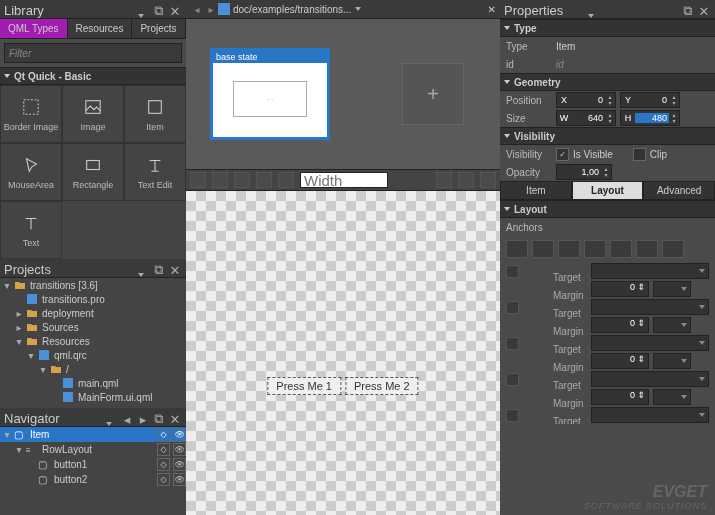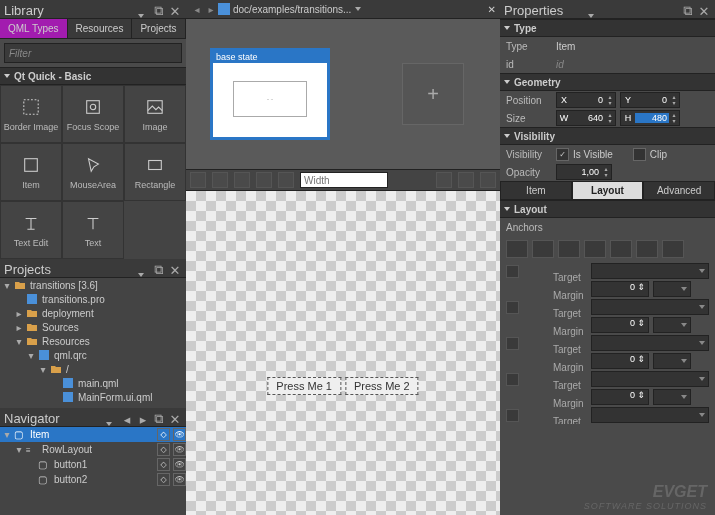--- a/index.html
+++ b/index.html
@@ -40,21 +40,21 @@
   .doc-bar{height:18px;background:#3a3a3a;border-bottom:1px solid #222;display:flex;align-items:center;padding:0 4px;font-size:10px;}
   .doc-bar .arrow{width:14px;text-align:center;color:#888;}
   .doc-bar .doc-ic{width:12px;height:12px;background:#4a90d9;margin-right:3px;}
   .states-strip{height:102px;background:#5a5a5a;display:flex;align-items:center;padding:24px;gap:8px;}
   .state-thumb{width:120px;height:92px;background:#fff;border:3px solid #2a76c6;position:relative;box-sizing:border-box;}
   .state-thumb .lbl{position:absolute;top:0;left:0;right:0;background:#2a76c6;color:#fff;font-size:9px;padding:1px 3px;}
   .state-thumb .inner{position:absolute;top:30px;left:20px;right:20px;bottom:20px;border:1px solid #aaa;display:flex;align-items:center;justify-content:center;font-size:4px;color:#333;}
   .state-add{width:60px;height:60px;border:1px solid #666;background:#555;display:flex;align-items:center;justify-content:center;color:#aaa;font-size:20px;margin-left:auto;margin-right:12px;}
   .canvas-bar{height:20px;background:#444;border-top:1px solid #222;border-bottom:1px solid #222;display:flex;align-items:center;padding:0 4px;gap:6px;}
   .canvas-bar .cb-btn{width:14px;height:14px;border:1px solid #555;background:#4a4a4a;}
-  .canvas-bar input{width:80px;height:14px;background:#fff;border:1px solid #222;font-size:10px;padding:0 3px;}
+  .canvas-bar input{width:80px;height:14px;background:#fff;border:1px solid #222;font-size:15px;padding:0 3px;}
   .canvas{flex:1;position:relative;background:#eee;background-image:linear-gradient(45deg,#ccc 25%,transparent 25%),linear-gradient(-45deg,#ccc 25%,transparent 25%),linear-gradient(45deg,transparent 75%,#ccc 75%),linear-gradient(-45deg,transparent 75%,#ccc 75%);background-size:20px 20px;background-position:0 0,0 10px,10px -10px,-10px 0;}
   .canvas .btns{position:absolute;top:186px;left:50%;transform:translateX(-50%);display:flex;gap:4px;}
   .canvas button{font:11px sans-serif;padding:2px 8px;background:#efefef;border:1px dashed #555;color:#333;}
   
   .subtabs{display:flex;background:#333;}
   .subtabs .t{flex:1;text-align:center;padding:3px 0;font-size:10px;border:1px solid #222;}
   .subtabs .t.active{background:#ddd;color:#222;font-weight:bold;}
   .prop-row{display:flex;align-items:center;height:18px;padding:0 6px;font-size:10px;gap:4px;}
   .prop-row .plbl{width:46px;color:#bbb;}
   .prop-row .pval{color:#ccc;}
@@ -106,29 +106,20 @@
           <div class="ic">
             <svg viewBox="0 0 20 20">
               <rect x="2" y="2" width="16" height="16" stroke-dasharray="2"></rect>
             </svg>
           </div>
           <div class="lbl">Border Image</div>
         </div>
         <div class="qml-cell">
           <div class="ic">
             <svg viewBox="0 0 20 20">
-              <rect x="3" y="3" width="14" height="14"></rect>
-              <circle cx="10" cy="10" r="3"></circle>
-            </svg>
-          </div>
-          <div class="lbl">Focus Scope</div>
-        </div>
-        <div class="qml-cell">
-          <div class="ic">
-            <svg viewBox="0 0 20 20">
               <rect x="2" y="3" width="16" height="14"></rect>
               <path d="M2 14l5-5 4 4 3-3 4 4"></path>
             </svg>
           </div>
           <div class="lbl">Image</div>
         </div>
         <div class="qml-cell">
           <div class="ic">
             <svg viewBox="0 0 20 20">
               <rect x="3" y="3" width="14" height="14"></rect>

